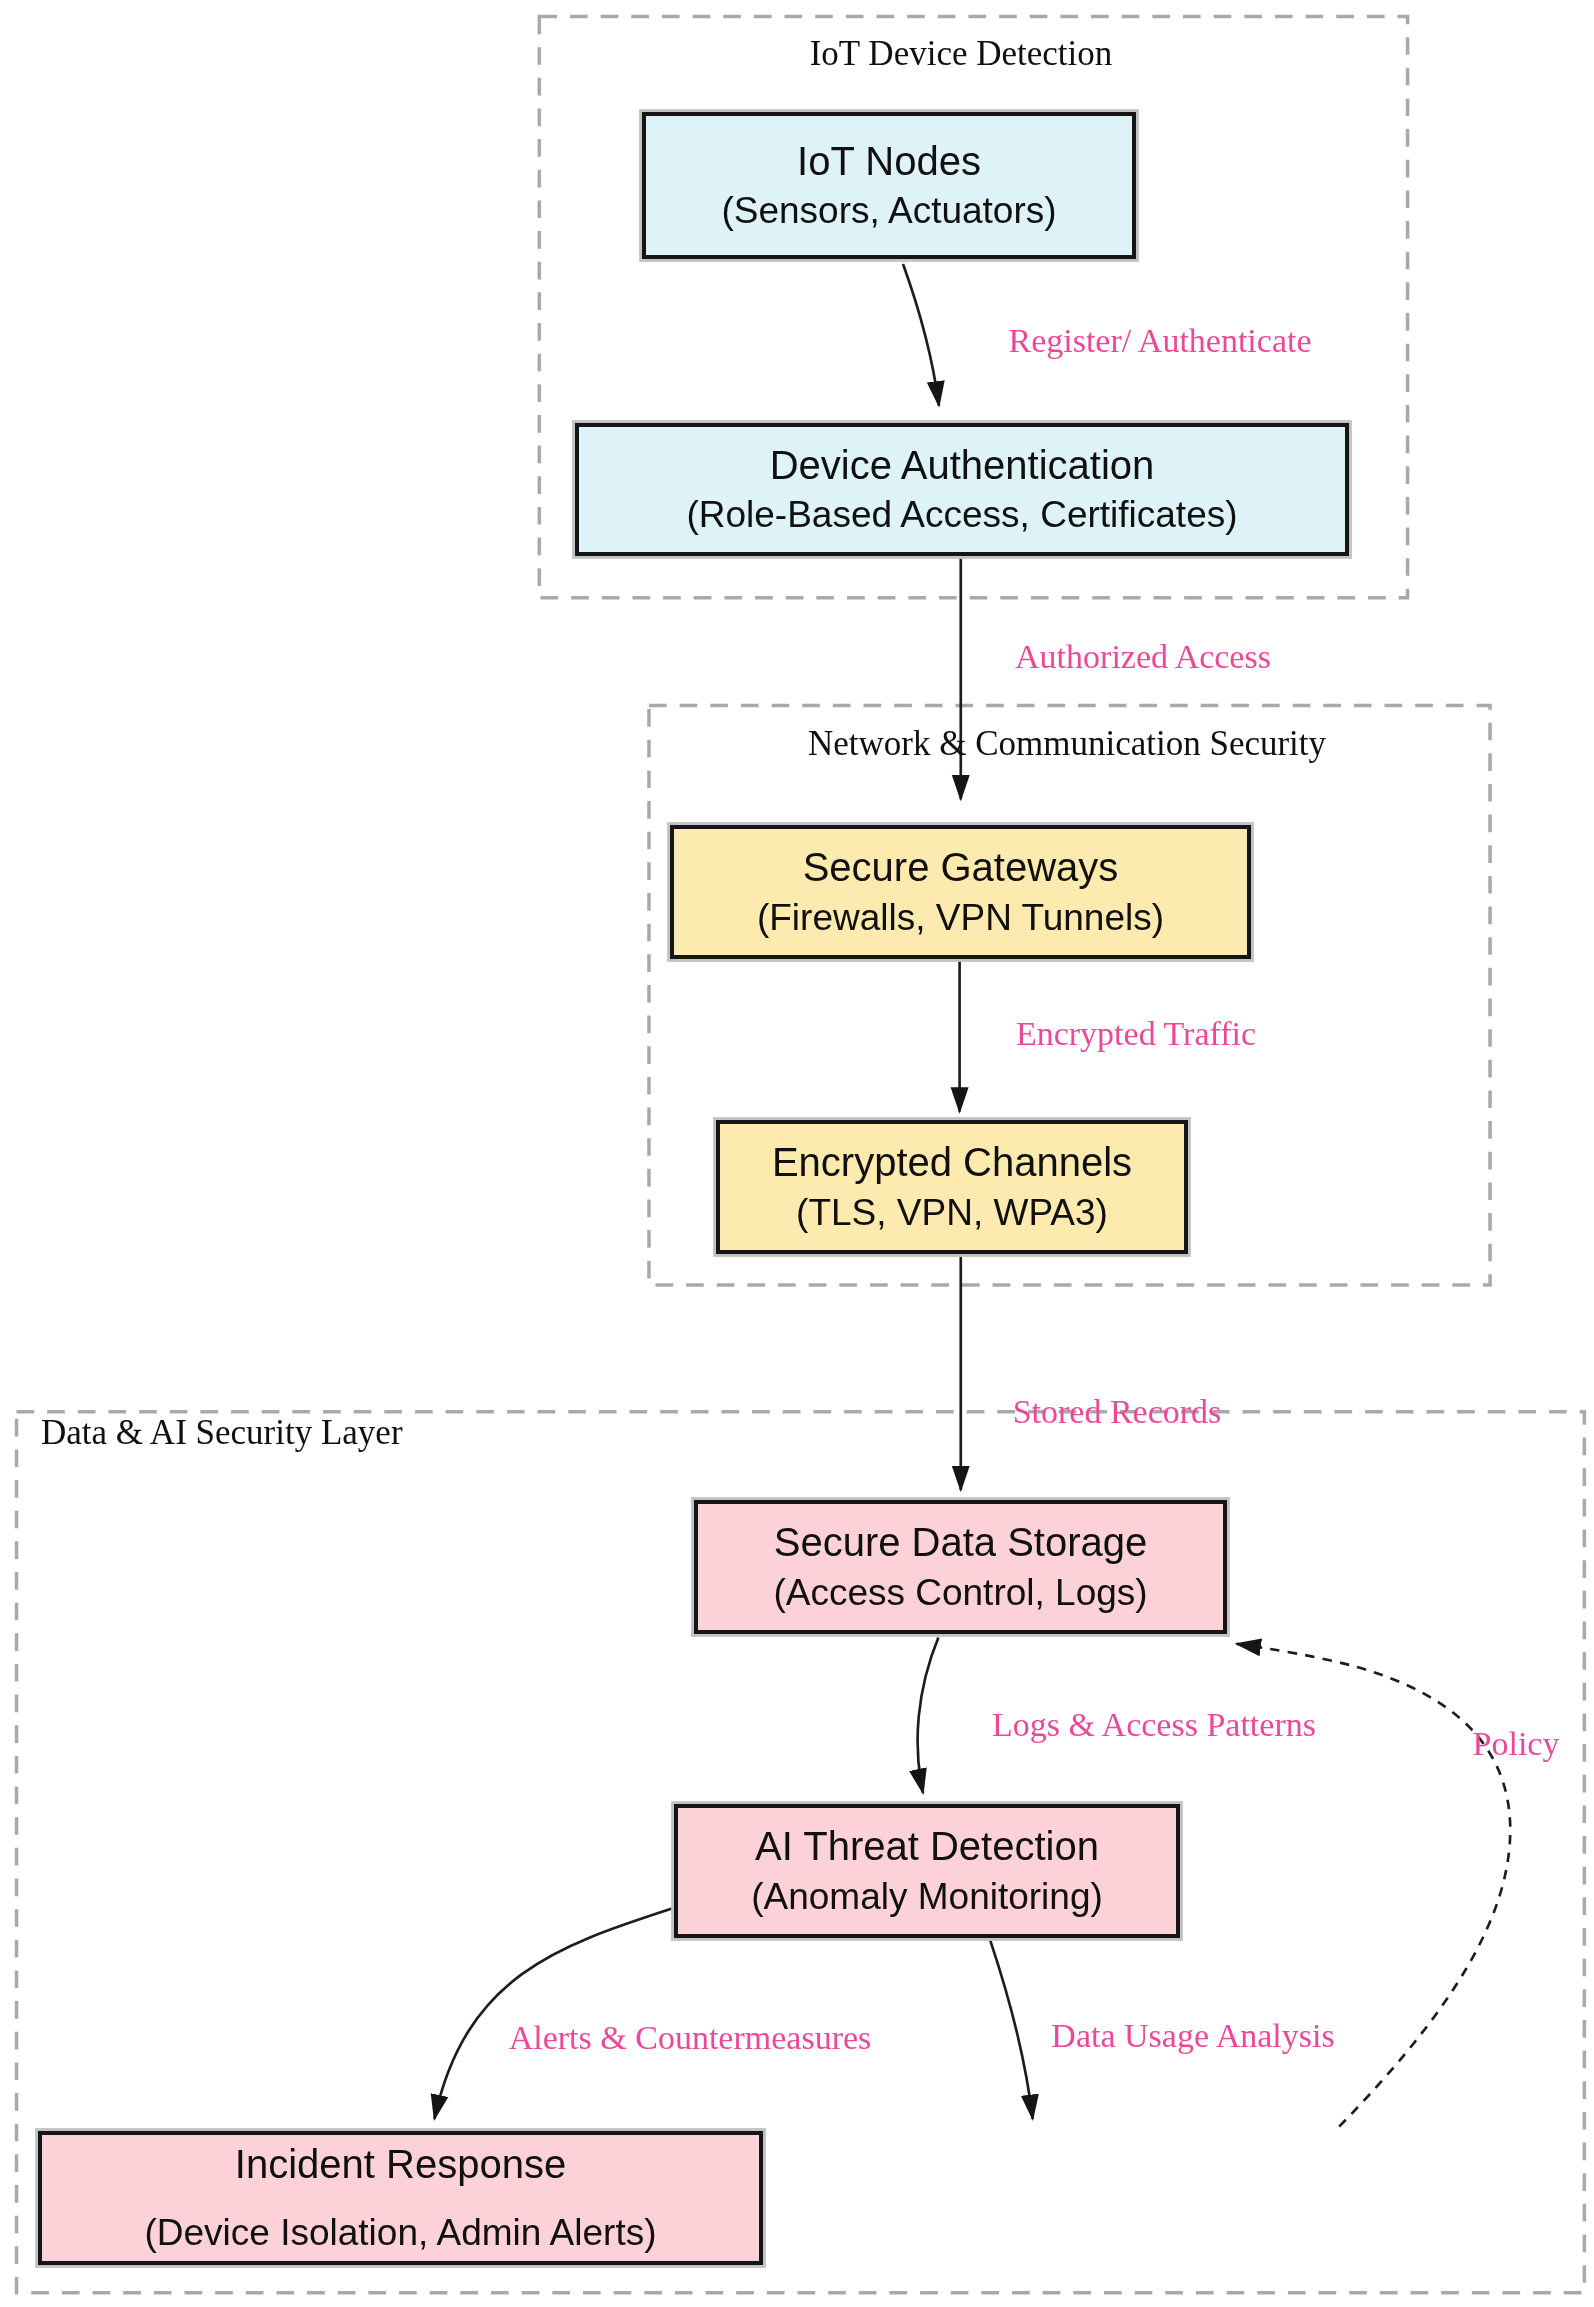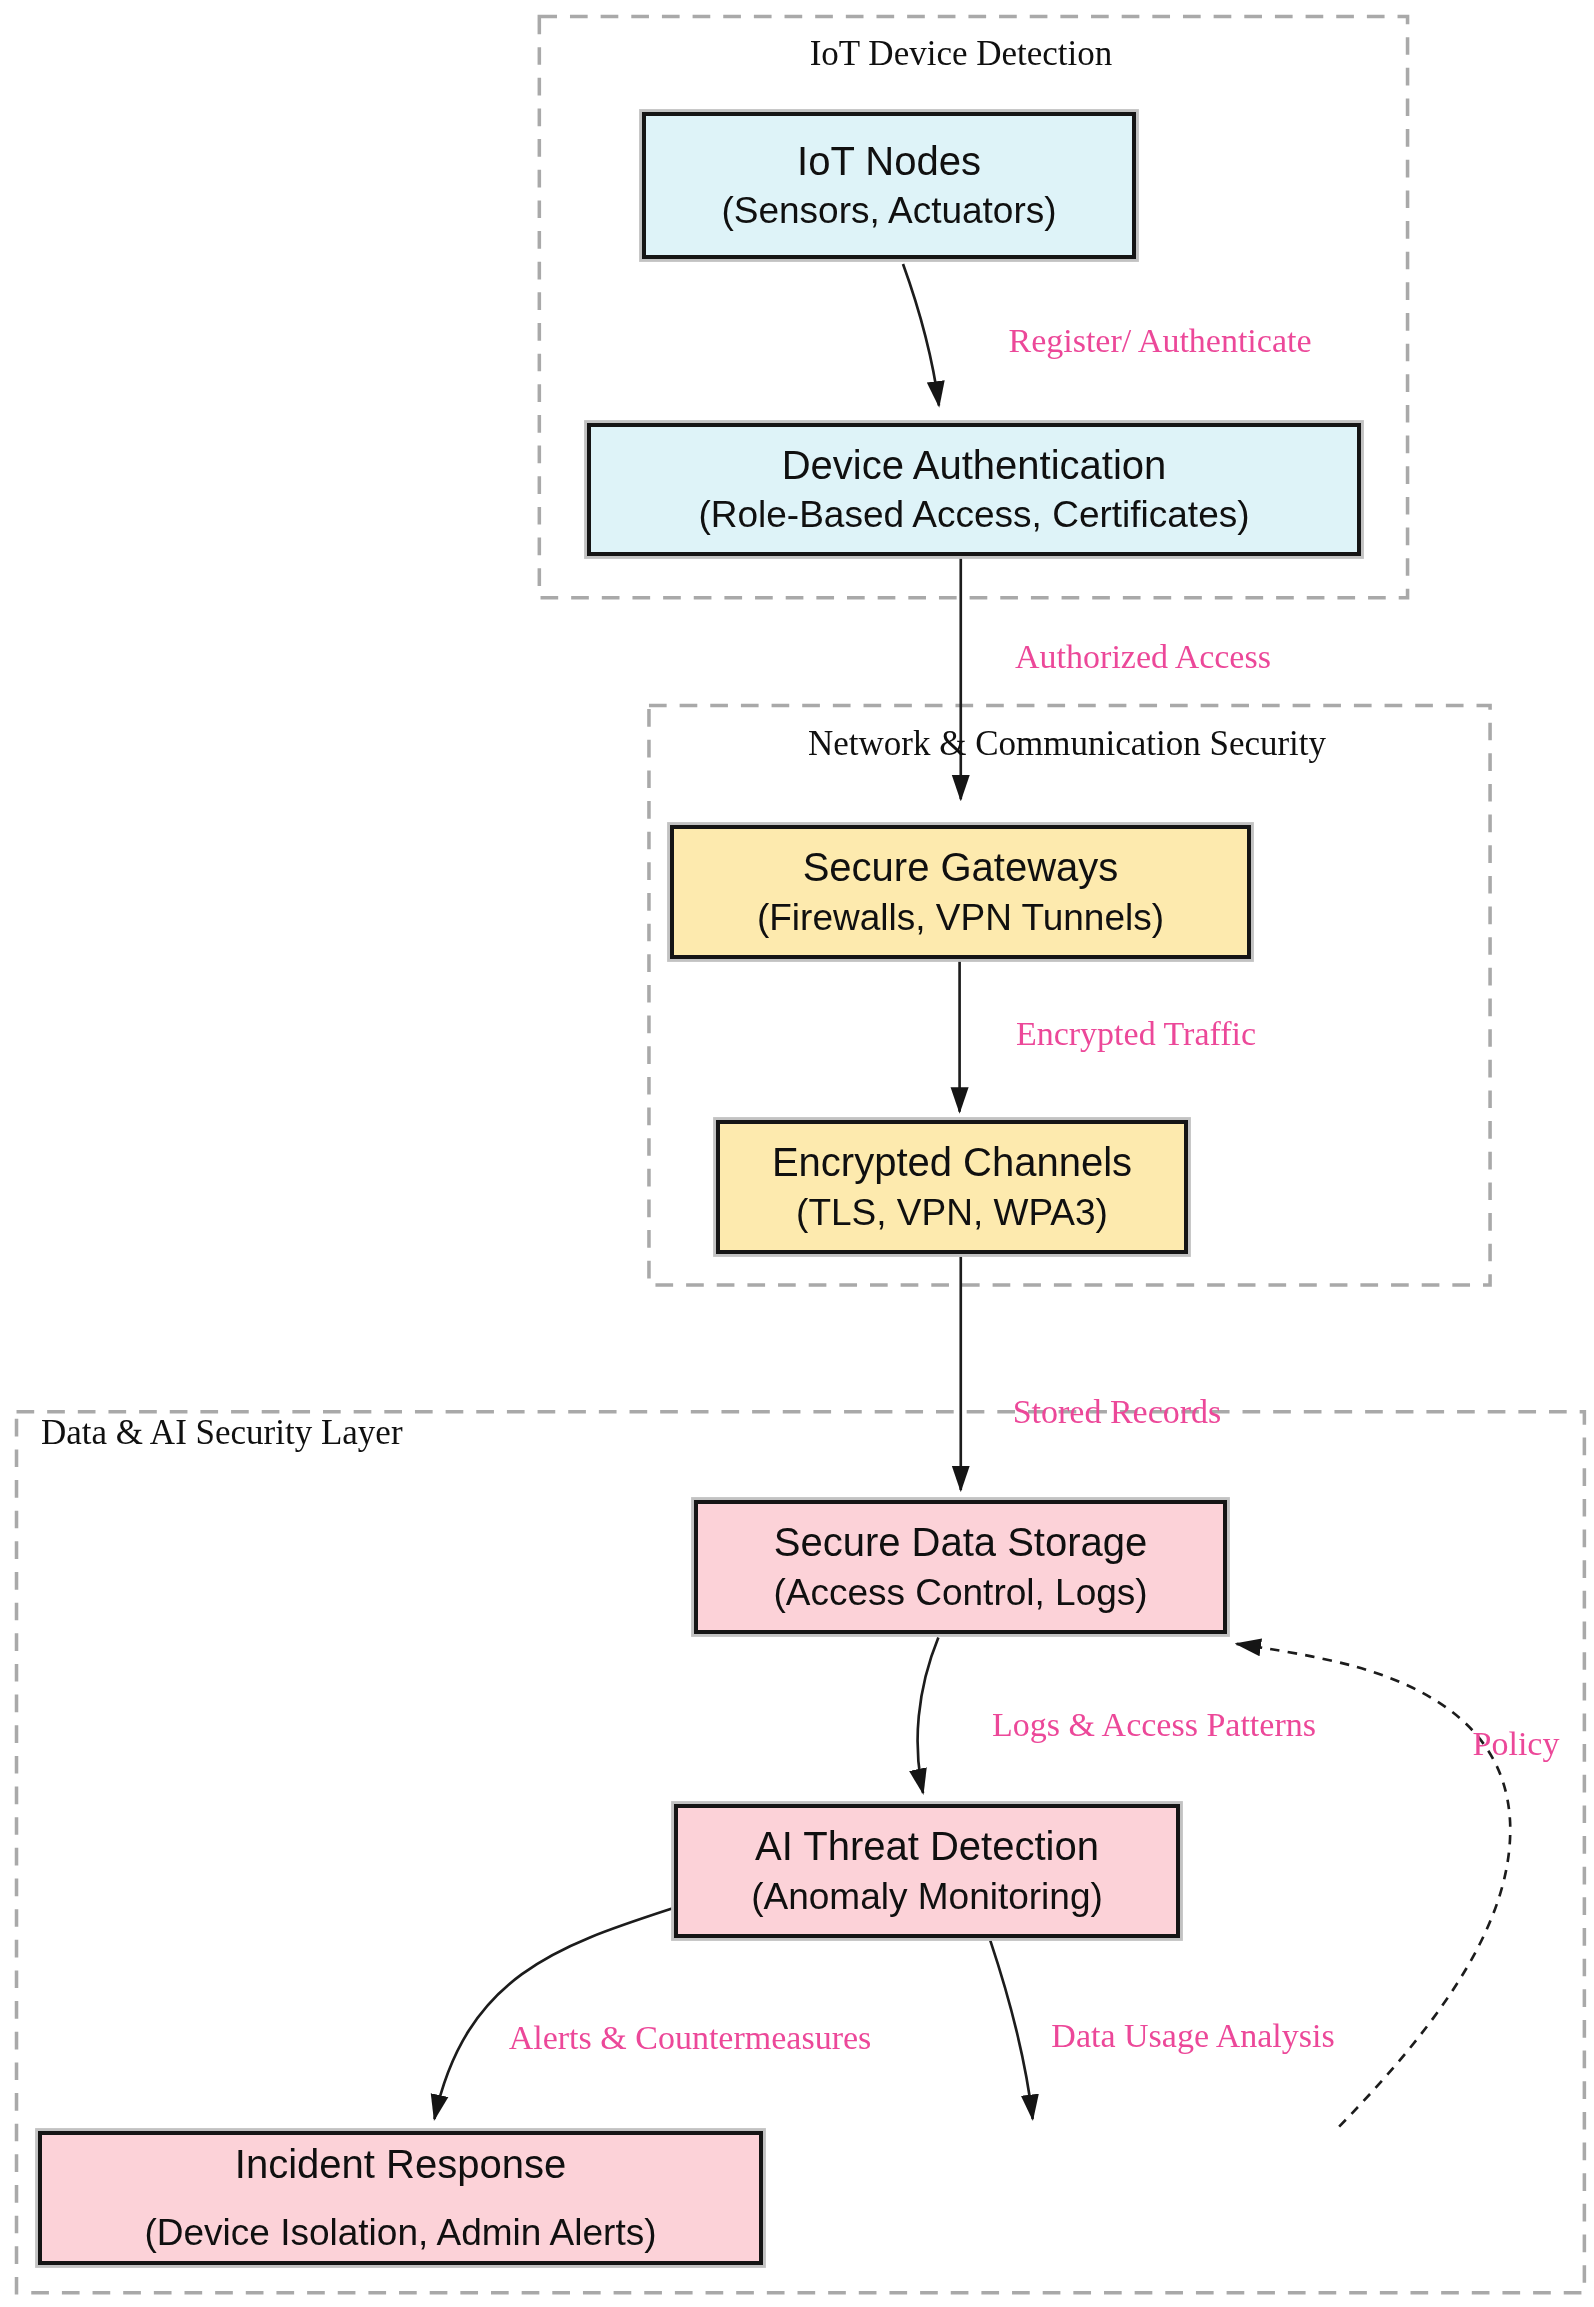--- a/index.html
+++ b/index.html
@@ -65,21 +65,21 @@
 
   <div class="grp-label" style="left:961px;top:54px;">IoT Device Detection</div>
   <div class="grp-label" style="left:1067px;top:744px;">Network &amp; Communication Security</div>
   <div class="grp-label left" style="left:41px;top:1433px;">Data &amp; AI Security Layer</div>
 
   <div class="node" style="left: 642px; top: 112px; width: 494px; height: 147px; background-color: rgb(222, 243, 248);">
     <div class="t1">IoT Nodes</div>
     <div class="t2">(Sensors, Actuators)</div>
   </div>
 
-  <div class="node" style="left: 575px; top: 423px; width: 774px; height: 133px; background-color: rgb(222, 243, 248); margin-left: 12px;">
+  <div class="node" style="left: 575px; top: 423px; width: 774px; height: 133px; background-color: rgb(222, 243, 248);">
     <div class="t1">Device Authentication</div>
     <div class="t2">(Role-Based Access, Certificates)</div>
   </div>
 
   <div class="node" style="left: 670px; top: 809px; width: 581px; height: 134px; background-color: rgb(253, 234, 174); margin-top: 16px;">
     <div class="t1">Secure Gateways</div>
     <div class="t2">(Firewalls, VPN Tunnels)</div>
   </div>
 
   <div class="node" style="left: 716px; top: 1120px; width: 472px; height: 134px; background-color: rgb(253, 234, 174);">

